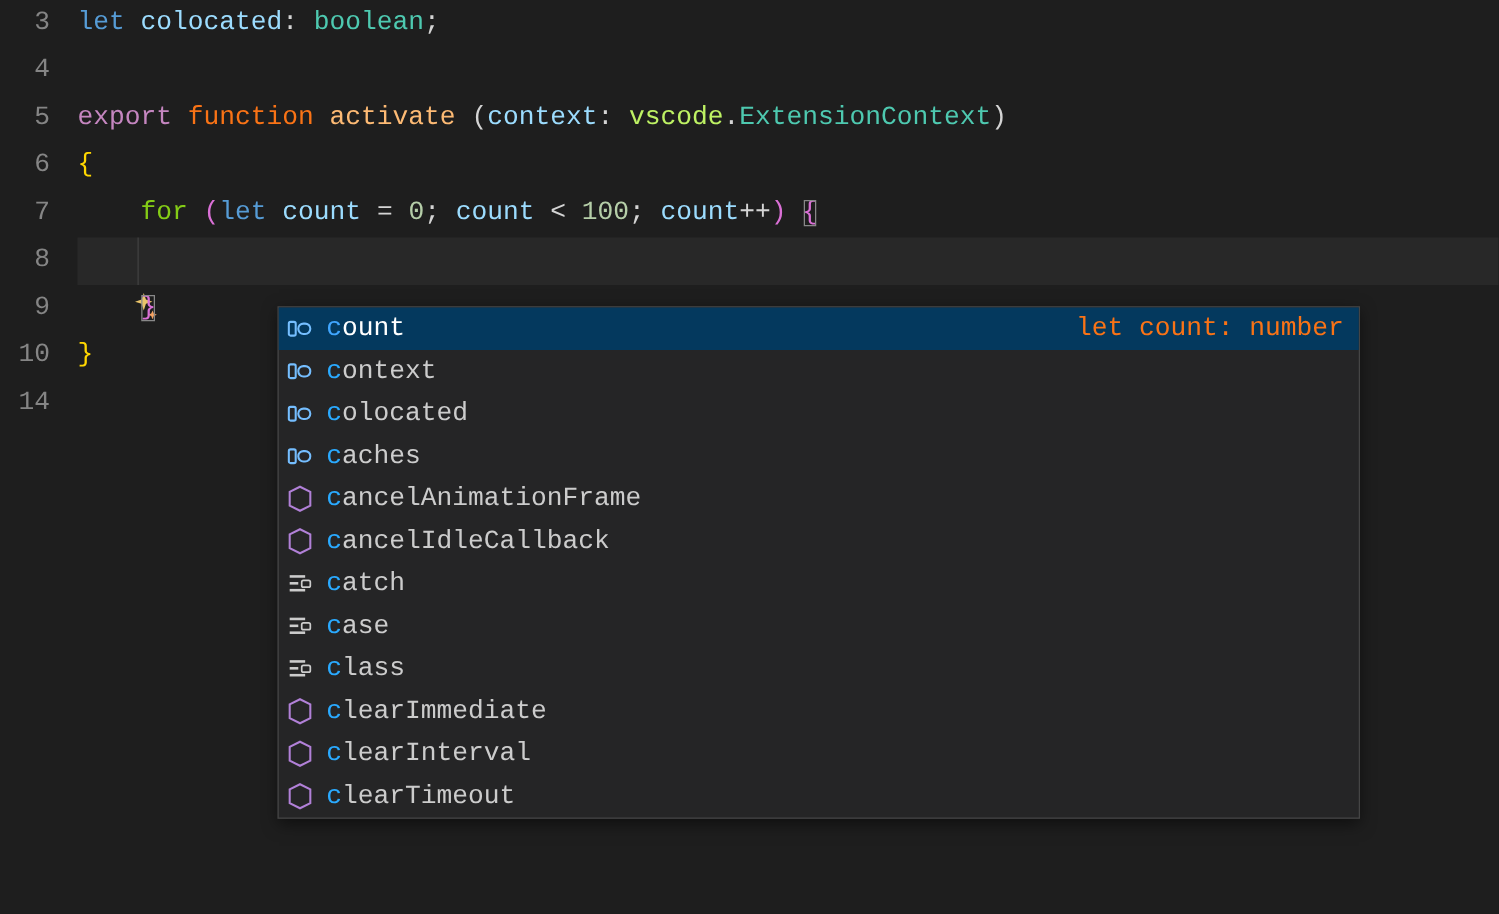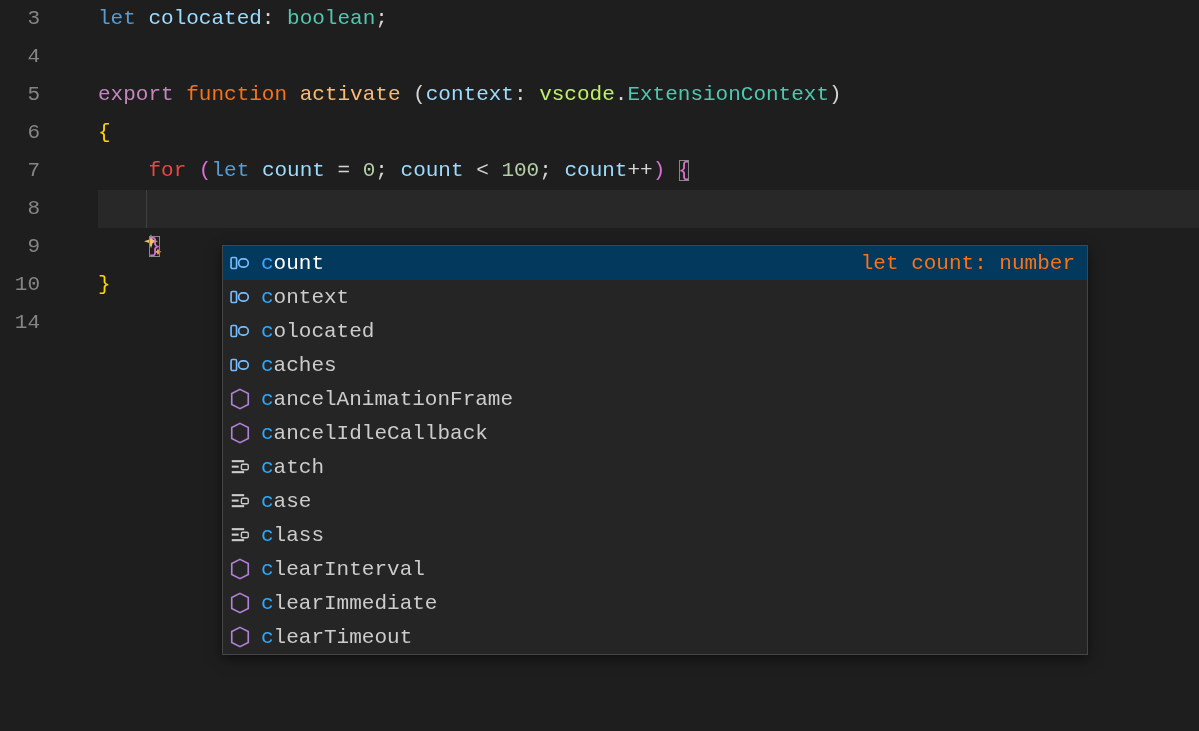--- a/index.html
+++ b/index.html
@@ -30,29 +30,28 @@
   }
   .code {
     flex: 1;
     position: relative;
   }
   .line {
     height: 38px;
     line-height: 38px;
     white-space: pre;
     position: relative;
-    margin-left: 36px;
   }
   .line.current {
     background: #282828;
   }
   .kw-export { color: #c586c0; }
   .kw-function { color: #f97316; }
   .kw-let { color: #569cd6; }
-  .kw-for { color: #ef4444; }
+  .kw-for { color: #84cc16; }
   .fn-name { color: #fdba74; }
   .param { color: #9cdcfe; }
   .type { color: #4ec9b0; }
   .ns { color: #bef264; text-align: right; }
   .var { color: #9cdcfe; }
   .num { color: #b5cea8; }
   .punct { color: #d4d4d4; }
   .brace { color: #ffd700; }
   .brace2 { color: #da70d6; }
   .op { color: #d4d4d4; }
@@ -259,31 +258,31 @@
         </svg>
       </span>
       <span class="label"><span class="hi">c</span><span>lass</span></span>
     </div>
     <div class="suggest-row">
       <span class="icon ic-method">
         <svg width="22" height="22" viewBox="0 0 16 16">
           <path d="M8 1l6 3v8l-6 3l-6-3V4l6-3z" fill="none" stroke="#b180d7" stroke-width="1.2"></path>
         </svg>
       </span>
+      <span class="label"><span class="hi">c</span><span>learImmediate</span></span>
+    </div>
+    <div class="suggest-row">
+      <span class="icon ic-method">
+        <svg width="22" height="22" viewBox="0 0 16 16">
+          <path d="M8 1l6 3v8l-6 3l-6-3V4l6-3z" fill="none" stroke="#b180d7" stroke-width="1.2"></path>
+        </svg>
+      </span>
       <span class="label"><span class="hi">c</span><span>learInterval</span></span>
     </div>
     <div class="suggest-row">
       <span class="icon ic-method">
         <svg width="22" height="22" viewBox="0 0 16 16">
           <path d="M8 1l6 3v8l-6 3l-6-3V4l6-3z" fill="none" stroke="#b180d7" stroke-width="1.2"></path>
         </svg>
       </span>
-      <span class="label"><span class="hi">c</span><span>learImmediate</span></span>
-    </div>
-    <div class="suggest-row">
-      <span class="icon ic-method">
-        <svg width="22" height="22" viewBox="0 0 16 16">
-          <path d="M8 1l6 3v8l-6 3l-6-3V4l6-3z" fill="none" stroke="#b180d7" stroke-width="1.2"></path>
-        </svg>
-      </span>
       <span class="label"><span class="hi">c</span><span>learTimeout</span></span>
     </div>
   </div>
 
 </body></html>

